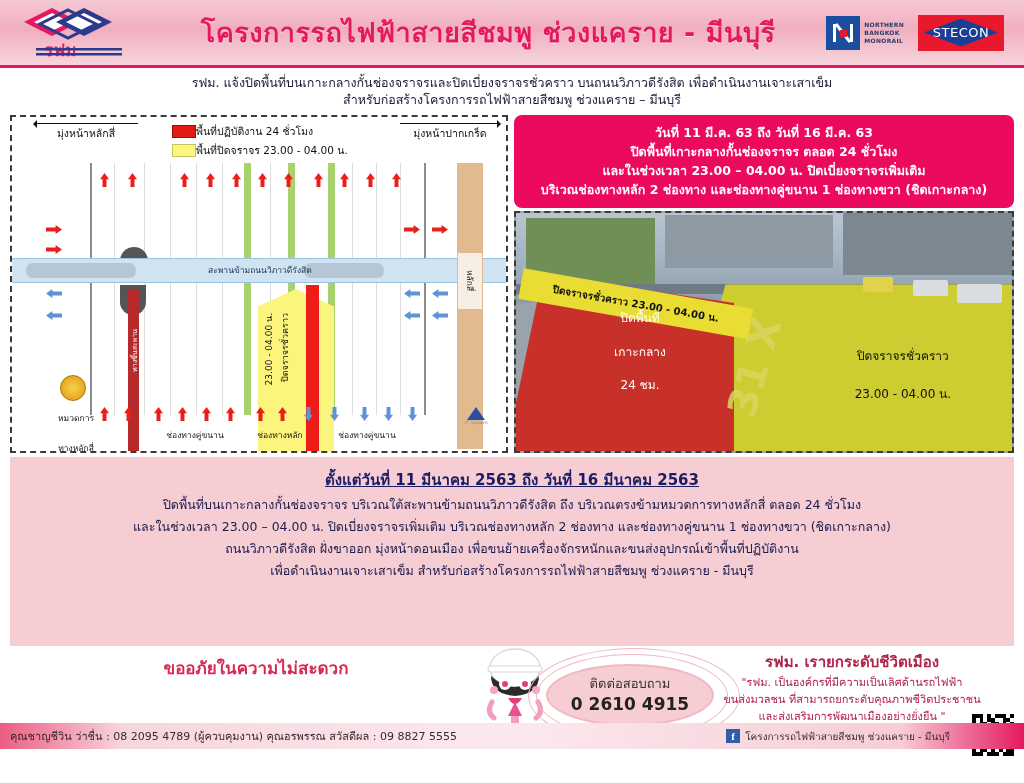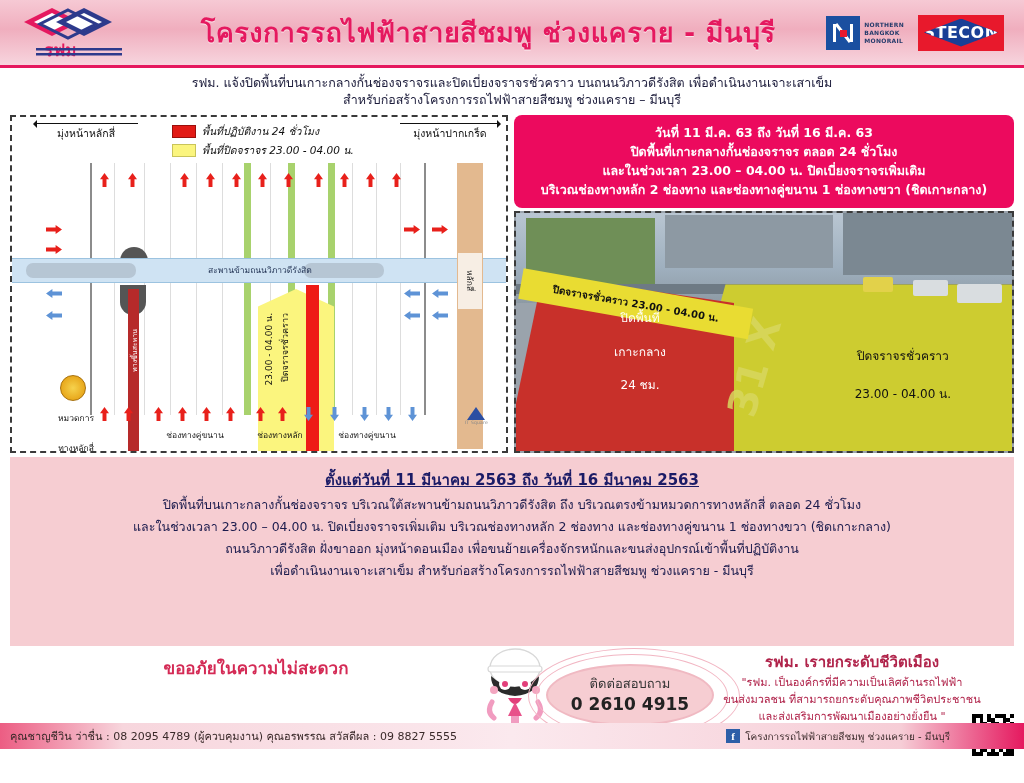--- a/index.html
+++ b/index.html
@@ -45,21 +45,21 @@
     width: 86px; height: 36px; background: #e8192c;
     display:flex; align-items:center; justify-content:center;
   }
   .stecon-diamond {
     width: 74px; height: 28px; background: #1a3f96;
     transform: rotate(0deg);
     clip-path: polygon(50% 0, 100% 50%, 50% 100%, 0 50%);
     display:flex; align-items:center; justify-content:center;
   }
   .stecon-diamond span {
-    font-size: 16px; font-weight: bold; color: #ffffff; letter-spacing: .5px;
+    font-size: 13px; font-weight: normal; color: #ffffff; letter-spacing: .5px;
   }
 
   
   .subtitle {
     text-align: center;
     padding: 6px 40px 4px;
     color: #1b1b3a;
   }
   .subtitle div { font-size: 12.5px; line-height: 17px; }
 
@@ -92,21 +92,21 @@
   .photo-panel {
     position: relative;
     flex: 1;
     border: 2px dashed #3a3a3a;
     overflow: hidden;
     background: #9aa3ac;
   }
 
   
   .legend { position: absolute; left: 160px; top: 6px; }
-  .legend-row { display:flex; align-items:center; gap:6px; margin-bottom:2px;font-style:italic; }
+  .legend-row { display:flex; align-items:center; gap:0; margin-bottom:2px; }
   .legend-swatch { width: 24px; height: 13px; border: 1px solid #777; }
   .sw-red { background: #e21b16; border-color:#9b0f0c; }
   .sw-yellow { background: #fbf57e; border-color:#c9c45a; }
   .legend-label { font-size: 10.5px; color:#111; }
 
   .dir-arrow { position:absolute; font-size:10.5px; color:#111; text-align:center; }
   .dir-arrow .line { height:1px; background:#111; position:relative; margin-bottom:1px; }
   .dir-arrow .line::before, .dir-arrow .line::after { content:''; position:absolute; top:-3px; border:4px solid transparent; }
   .dir-left .line::before { left:-1px; border-right-color:#111; border-left:0; }
   .dir-right .line::after { right:-1px; border-left-color:#111; border-right:0; }

